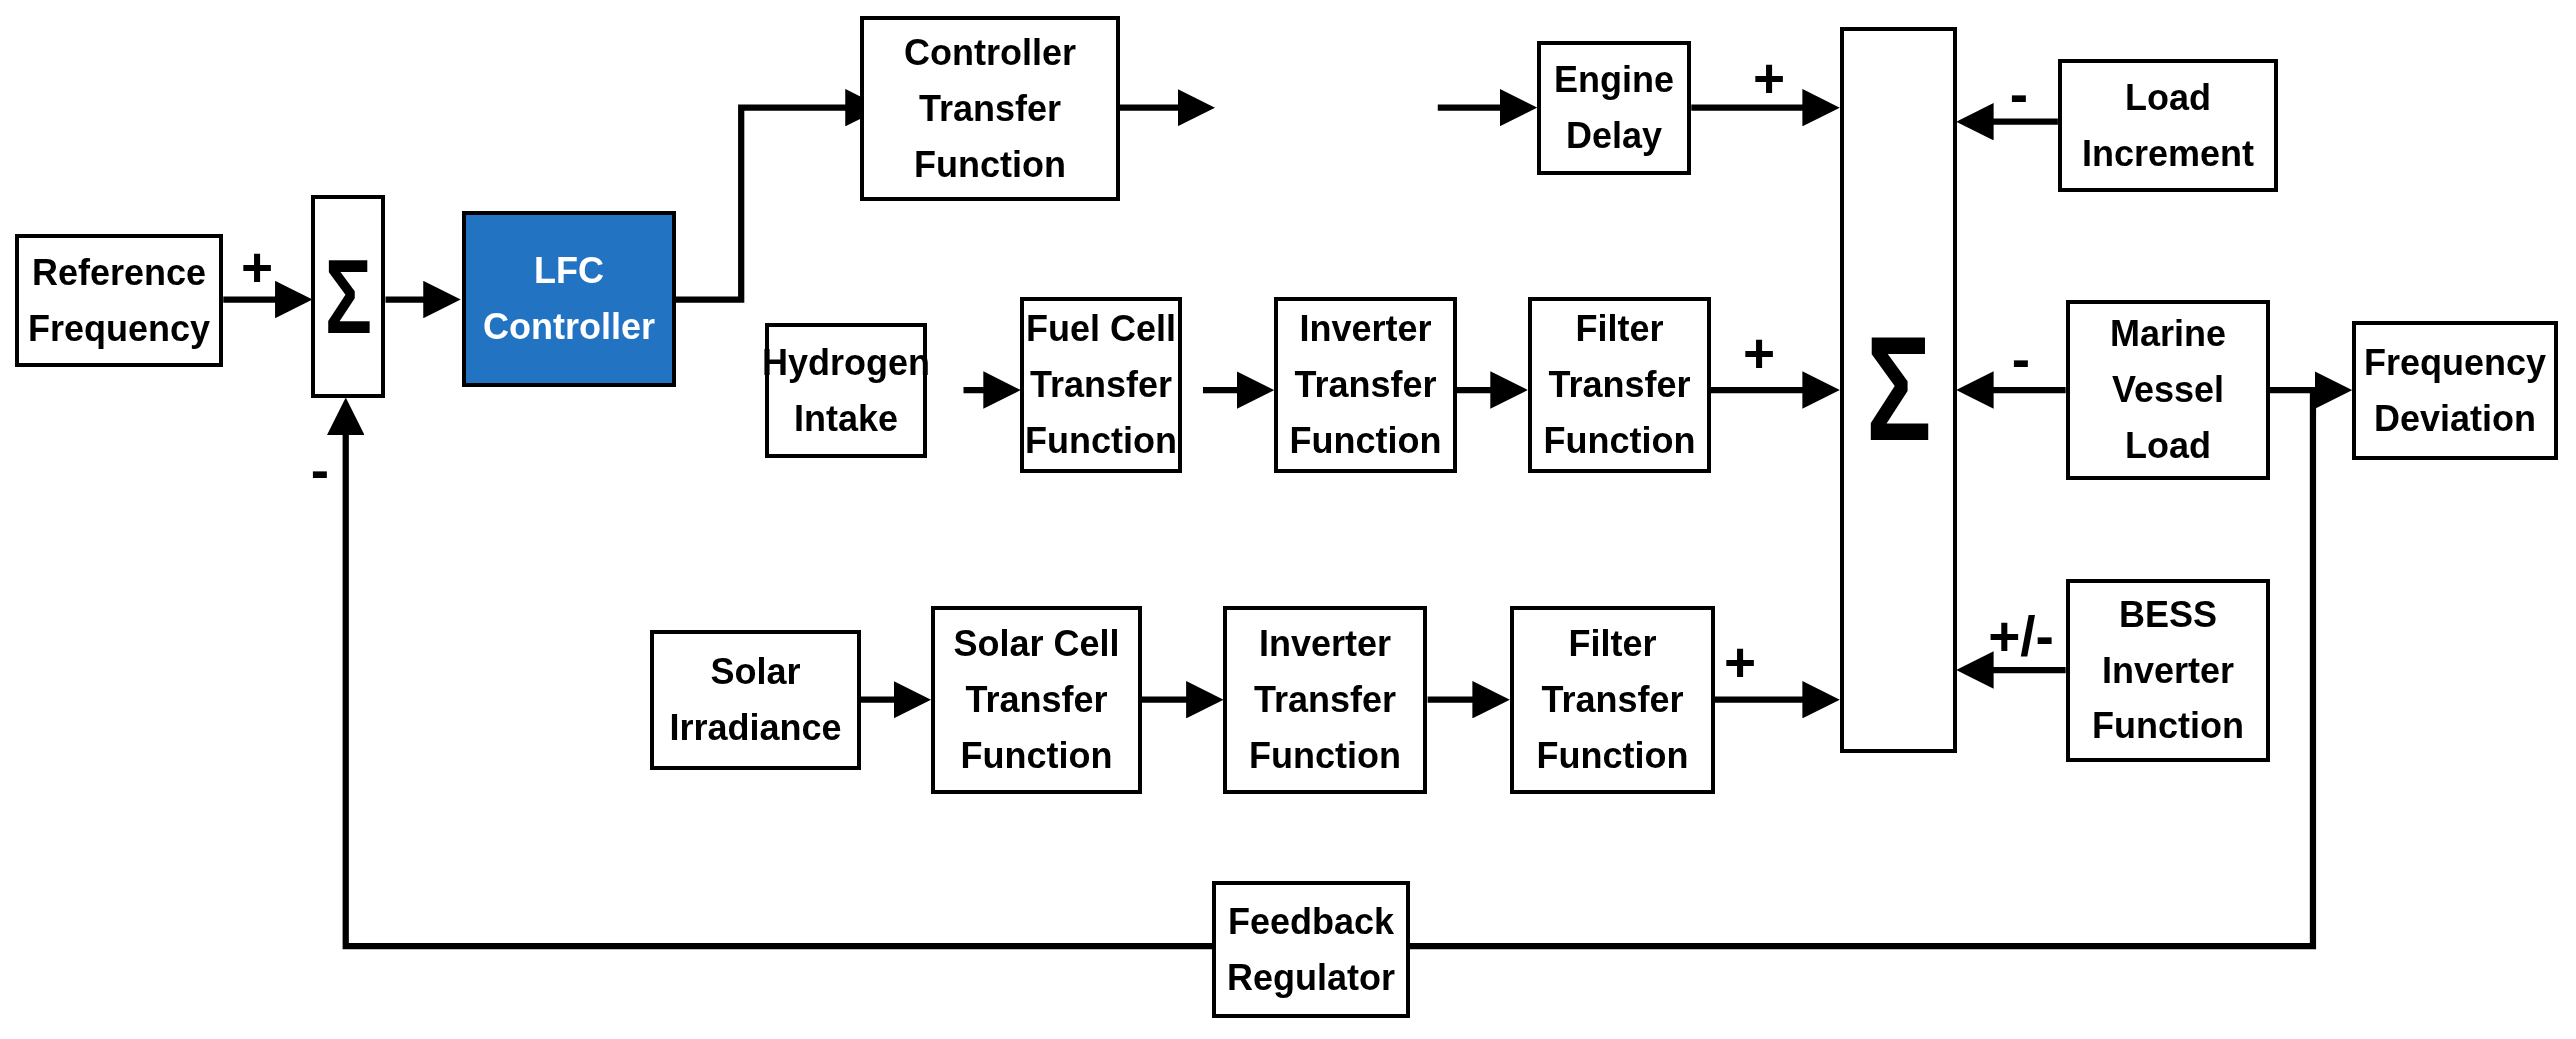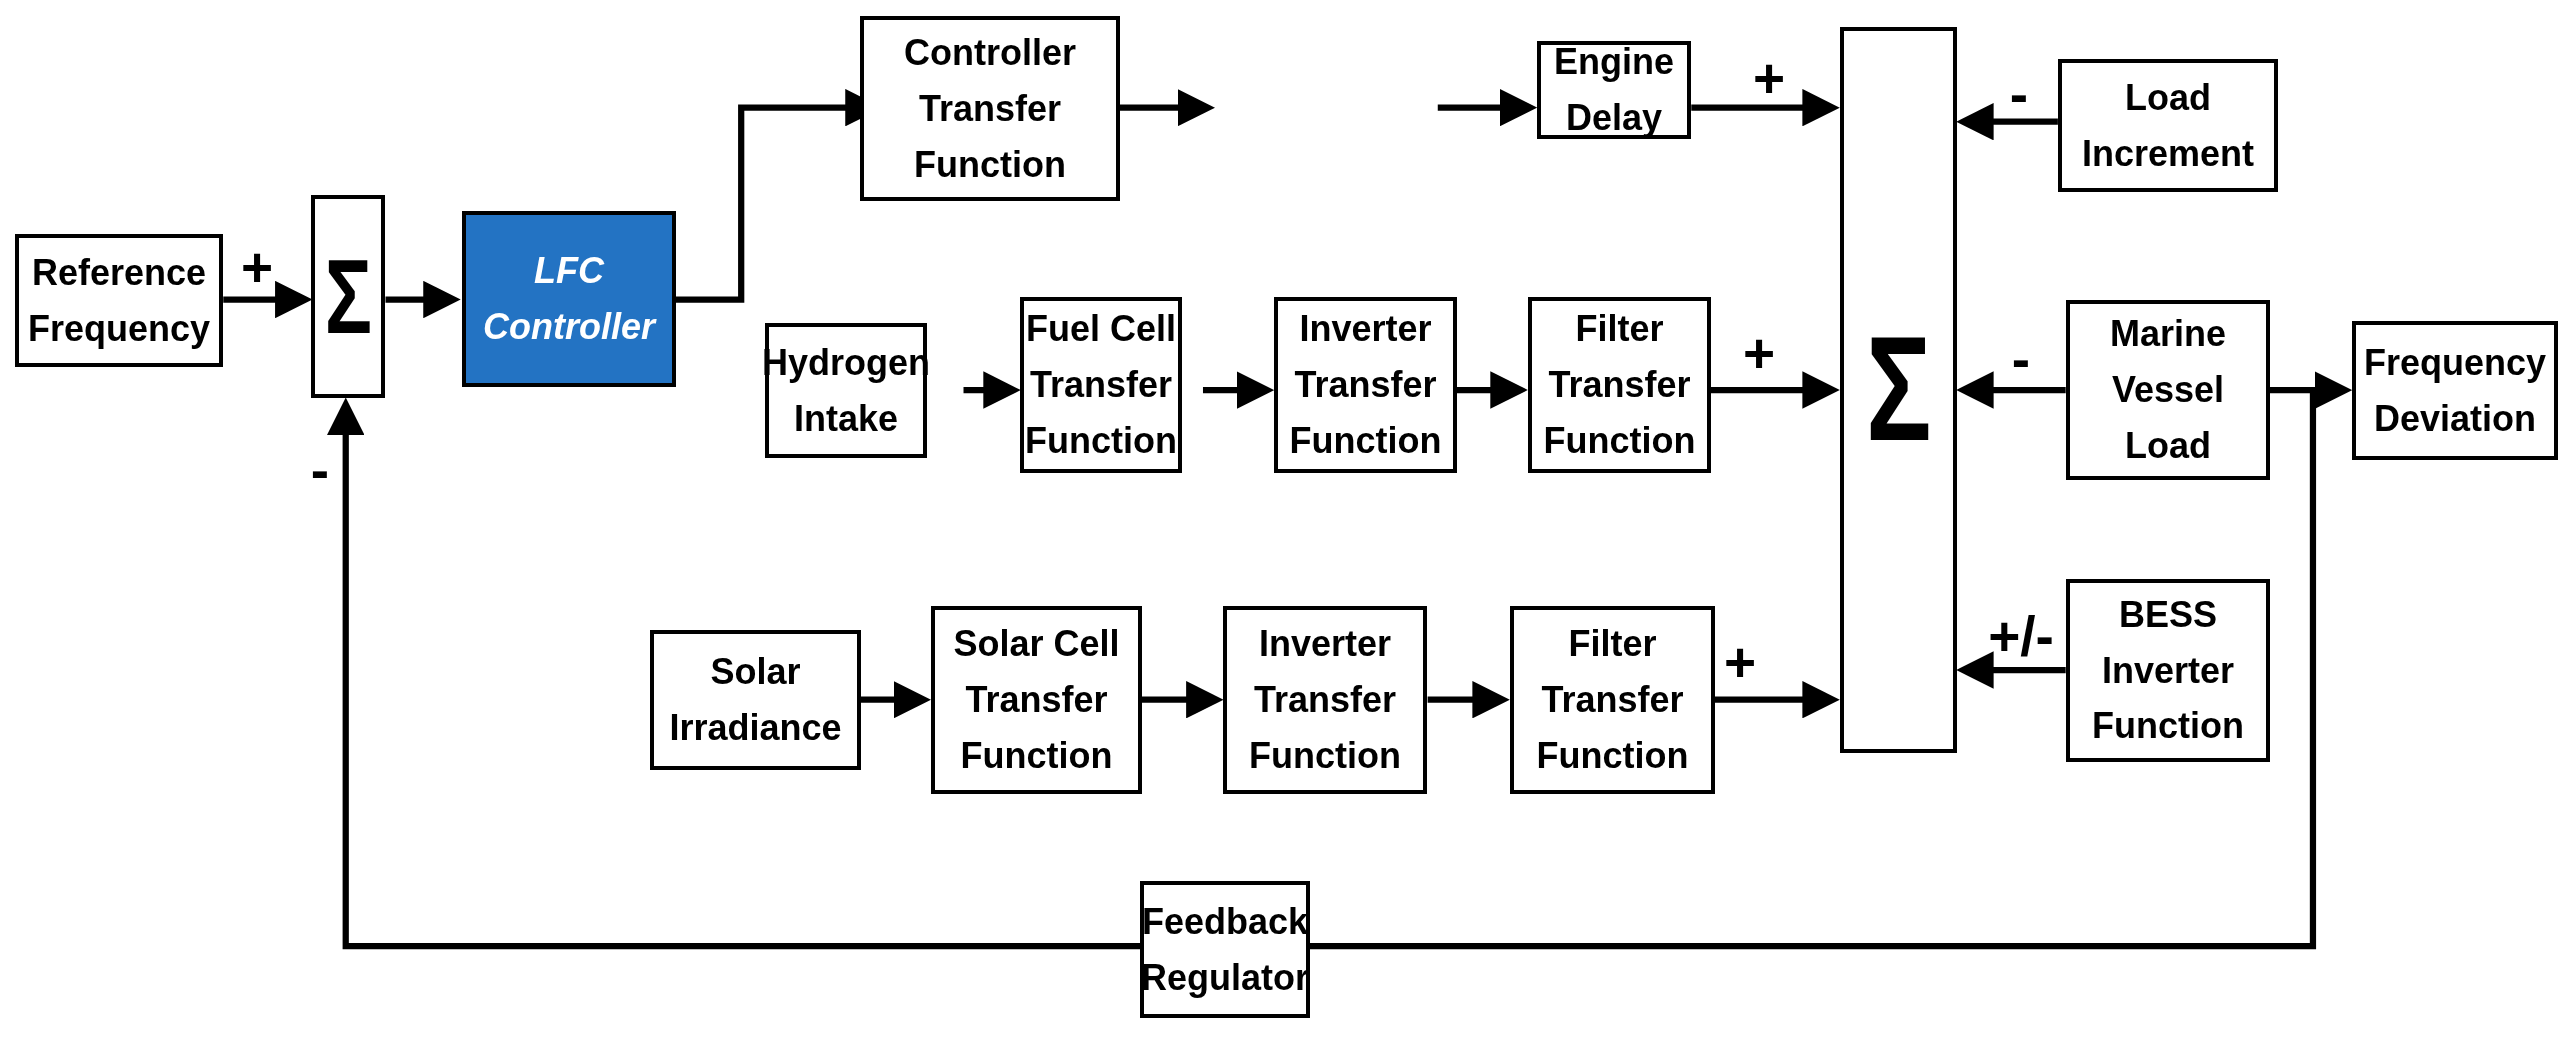--- a/index.html
+++ b/index.html
@@ -73,26 +73,26 @@
 
     <path class="wire" d="M2965,500 V1213 H443 V524" marker-end="url(#arr)"></path>
   </svg>
 
   <div class="block" style="left:15px;top:234px;width:208px;height:133px">Reference Frequency</div>
 
   <div class="block sum" style="left:311px;top:195px;width:74px;height:203px">
     <span class="sigma1">Σ</span>
   </div>
 
-  <div class="block" style="left: 462px; top: 211px; width: 214px; height: 176px; background-color: rgb(35, 115, 195); color: rgb(255, 255, 255); font-style: italic;">LFC Controller</div>
+  <div class="block" style="left: 462px; top: 211px; width: 214px; height: 176px; background-color: rgb(35, 115, 195); color: rgb(255, 255, 255);">LFC Controller</div>
 
   <div class="block" style="left:860px;top:16.4px;width:260px;height:185px">Controller Transfer Function</div>
 
 
-  <div class="block" style="left:1537px;top:41px;width:154px;height:98px">Engine Delay</div>
+  <div class="block" style="left:1537px;top:41px;width:154px;height:134px">Engine Delay</div>
 
   <div class="block sum" style="left:1840px;top:26.5px;width:117px;height:726px">
     <span class="sigma2">Σ</span>
   </div>
 
   <div class="block" style="left:2058px;top:59px;width:220px;height:133px">Load Increment</div>
 
   <div class="block" style="left:765px;top:323px;width:162px;height:135px">Hydrogen Intake</div>
 
   <div class="block" style="left:1020px;top:297px;width:162px;height:176px">Fuel Cell Transfer Function</div>
@@ -108,21 +108,21 @@
   <div class="block" style="left:650px;top:630px;width:211px;height:140px">Solar Irradiance</div>
 
   <div class="block" style="left:931px;top:606px;width:211px;height:188px">Solar Cell Transfer Function</div>
 
   <div class="block" style="left:1223px;top:606px;width:204px;height:188px">Inverter Transfer Function</div>
 
   <div class="block" style="left:1510px;top:606px;width:205px;height:188px">Filter Transfer Function</div>
 
   <div class="block" style="left:2066px;top:579px;width:204px;height:183px">BESS Inverter Function</div>
 
-  <div class="block" style="left:1140px;top:881px;width:170px;height:137px">Feedback Regulator</div>
+  <div class="block" style="left:1212px;top:881px;width:198px;height:137px">Feedback Regulator</div>
 
   <span class="sign" style="left:257px;top:267px">+</span>
   <span class="sign" style="left:320px;top:470px">-</span>
   <span class="sign" style="left:1769px;top:78px">+</span>
   <span class="sign" style="left:2019px;top:94px">-</span>
   <span class="sign" style="left:1759px;top:353px">+</span>
   <span class="sign" style="left:2021px;top:359px">-</span>
   <span class="sign" style="left:1740px;top:662px">+</span>
   <span class="sign" style="left:2021px;top:636px">+/-</span>
 

